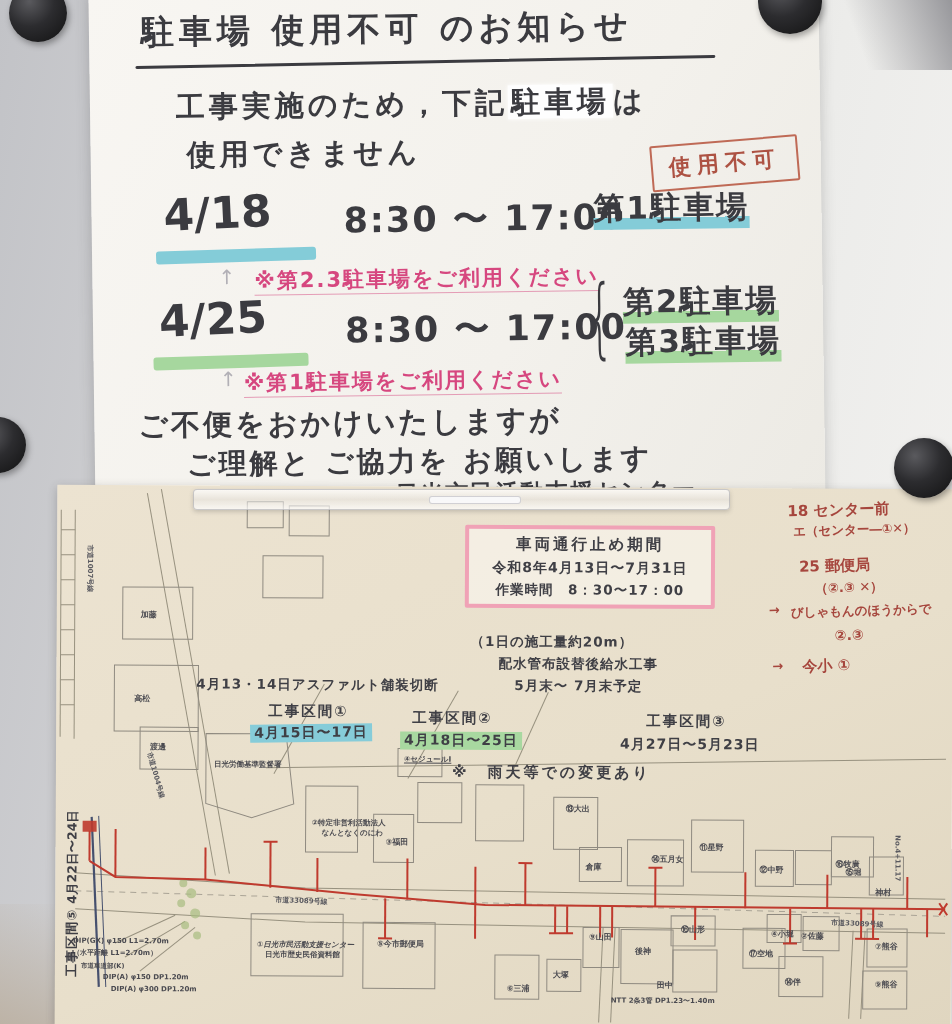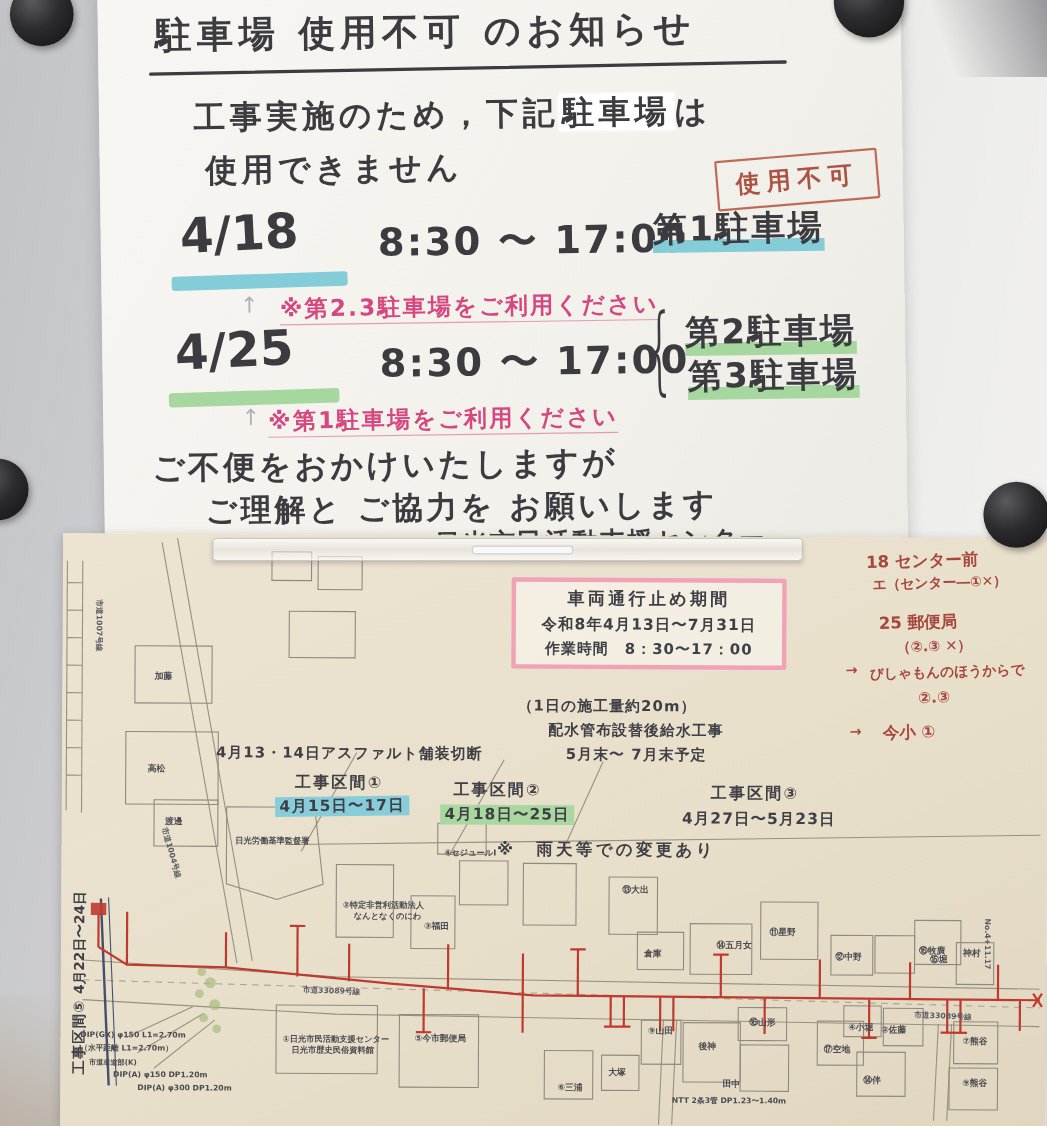--- a/index.html
+++ b/index.html
@@ -267,42 +267,42 @@
     <div class="roadlbl" style="left:38px;top:60px;transform:rotate(90deg);transform-origin:left top;">市道1007号線</div>
     <div class="roadlbl" style="left:98px;top:266px;transform:rotate(74deg);transform-origin:left top;">市道1004号線</div>
     <div class="roadlbl" style="left:220px;top:410px;transform:rotate(2deg);">市道33089号線</div>
     <div class="roadlbl" style="left:776px;top:430px;transform:rotate(2deg);">市道33089号線</div>
     <div class="roadlbl" style="left:846px;top:346px;transform:rotate(90deg);transform-origin:left top;">No.4+11.17</div>
 
     <div class="pipe-ann" style="left:18px;top:452px;">DIP(GX) φ150 L1=2.70m</div>
     <div class="pipe-ann" style="left:18px;top:463px;">（水平距離 L1=2.70m）</div>
     <div class="pipe-ann" style="left:26px;top:477px;font-size:6.5px;">市道車道部(K)</div>
     <div class="pipe-ann" style="left:48px;top:488px;">DIP(A) φ150 DP1.20m</div>
-    <div class="pipe-ann" style="left:46px;top:500px;padding-left:24px;">DIP(A) φ300 DP1.20m</div>
+    <div class="pipe-ann" style="left:32px;top:500px;padding-left:24px;">DIP(A) φ300 DP1.20m</div>
     <div class="pipe-ann" style="left:556px;top:508px;">NTT 2条3管 DP1.23〜1.40m</div>
 
     <div class="mlabel" style="left:84px;top:124px;">加藤</div>
     <div class="mlabel" style="left:78px;top:208px;text-align:right;">高松</div>
     <div class="mlabel" style="left:94px;top:256px;">渡邊</div>
     <div class="mlabel2" style="left:158px;top:274px;">日光労働基準監督署</div>
     <div class="mlabel2" style="left:256px;top:332px;">②特定非営利活動法人</div>
     <div class="mlabel2" style="left:266px;top:342px;">なんとなくのにわ</div>
     <div class="mlabel" style="left:330px;top:350px;">③福田</div>
-    <div class="mlabel2" style="left:202px;top:454px;">①日光市民活動支援センター</div>
+    <div class="mlabel2" style="left:202px;top:454px;font-style:italic;">①日光市民活動支援センター</div>
     <div class="mlabel2" style="left:210px;top:464px;">日光市歴史民俗資料館</div>
     <div class="mlabel" style="left:322px;top:452px;">⑤今市郵便局</div>
-    <div class="mlabel2" style="left:348px;top:284px;">④セジュールⅠ</div>
+    <div class="mlabel2" style="left:348px;top:268px;text-decoration:underline;">④セジュールⅠ</div>
     <div class="mlabel" style="left:510px;top:316px;">⑬大出</div>
     <div class="mlabel" style="left:530px;top:374px;">倉庫</div>
     <div class="mlabel" style="left:596px;top:366px;">⑭五月女</div>
     <div class="mlabel" style="left:644px;top:354px;">⑪星野</div>
     <div class="mlabel" style="left:704px;top:376px;">⑫中野</div>
     <div class="mlabel" style="left:744px;top:378px;margin-left:46px;">⑮堀</div>
     <div class="mlabel" style="left:780px;top:370px;">⑯牧廣</div>
-    <div class="mlabel" style="left:820px;top:372px;text-align:right;">神村</div>
+    <div class="mlabel" style="left:820px;top:398px;text-align:right;">神村</div>
     <div class="mlabel" style="left:534px;top:444px;">⑨山田</div>
     <div class="mlabel" style="left:580px;top:458px;">後神</div>
     <div class="mlabel" style="left:578px;top:492px;padding-left:24px;">田中</div>
     <div class="mlabel" style="left:626px;top:436px;">⑯山形</div>
     <div class="mlabel" style="left:694px;top:460px;">⑰空地</div>
     <div class="mlabel" style="left:716px;top:440px;">④小堀</div>
     <div class="mlabel" style="left:746px;top:442px;">②佐藤</div>
     <div class="mlabel" style="left:730px;top:488px;">⑭伴</div>
     <div class="mlabel" style="left:820px;top:452px;">⑦熊谷</div>
     <div class="mlabel" style="left:820px;top:490px;">⑨熊谷</div>

